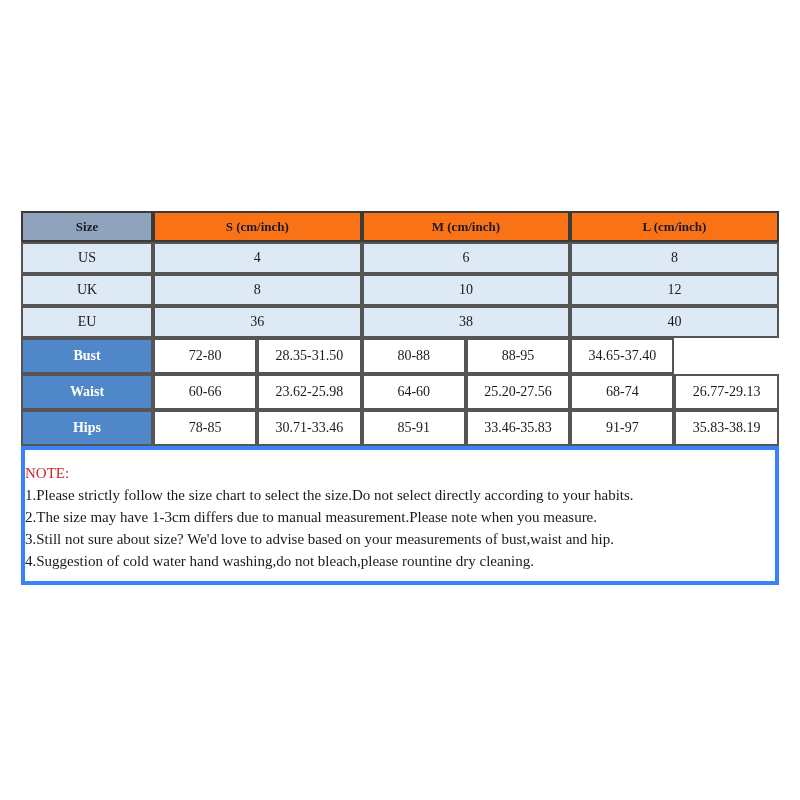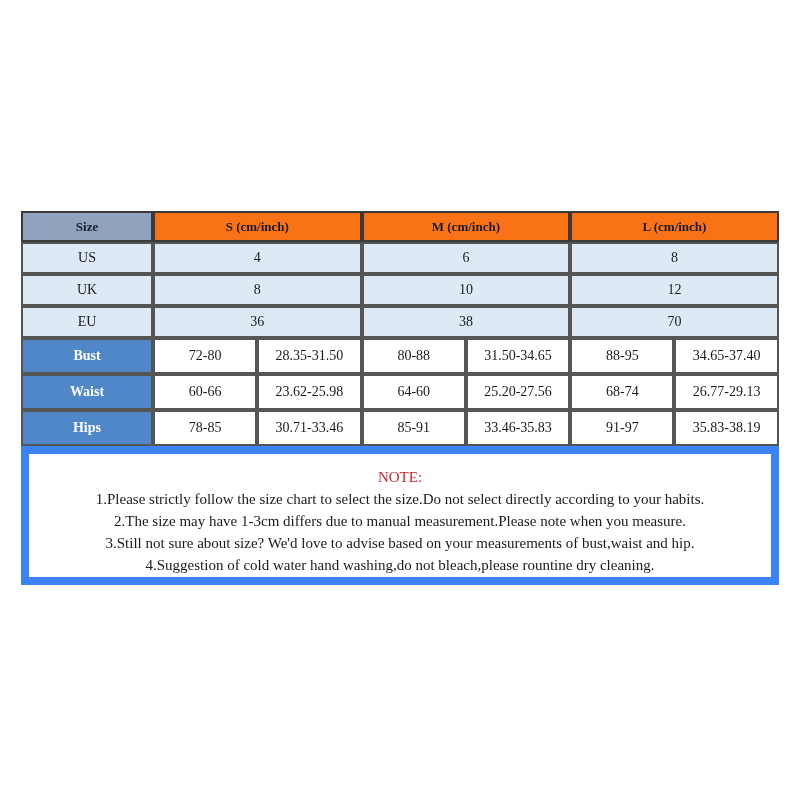--- a/index.html
+++ b/index.html
@@ -9,21 +9,21 @@
   .cell{box-sizing:border-box;border:2px solid #555;display:flex;align-items:center;justify-content:center;font-size:14px;margin:0;}
   .c-label{width:132px;}
   .c-span{width:208.6px;}
   .c-half{width:104.3px;}
   .hdr .cell{height:31px;background:#f97316;font-weight:bold;font-size:13px;color:#1a1a2a;border-color:#3a3a3a;}
   .hdr .c-label{background:#8fa3bd;}
   .std .cell{height:32px;background:#dde9f5;}
   .std .c-label{font-weight:normal;}
   .meas .cell{height:36px;background:#fff;}
   .meas .c-label{background:#4f87c9;font-weight:bold;color:#ffffff;}
-  .note{box-sizing:border-box;border:8px solid #3b82f6;width:758px;height:139px;background:#fff;text-align:center;padding-top:12px;}
+  .note{box-sizing:border-box;border:4px solid #3b82f6;width:758px;height:139px;background:#fff;padding-top:12px;}
   .note-title{color:#d0242a;font-size:15px;line-height:22px;}
   .note-line{font-size:15px;line-height:22px;}
 </style>
 </head>
 <body>
 
 <div class="wrap">
   <div class="row hdr">
     <div class="cell c-label">Size</div>
     <div class="cell c-span">S (cm/inch)</div>
@@ -40,29 +40,28 @@
   <div class="row std">
     <div class="cell c-label">UK</div>
     <div class="cell c-span">8</div>
     <div class="cell c-span">10</div>
     <div class="cell c-span">12</div>
   </div>
   <div class="row std">
     <div class="cell c-label">EU</div>
     <div class="cell c-span">36</div>
     <div class="cell c-span">38</div>
-    <div class="cell c-span">70</div>
+    <div class="cell c-span">40</div>
   </div>
 
   <div class="row meas">
     <div class="cell c-label">Bust</div>
     <div class="cell c-half">72-80</div>
     <div class="cell c-half">28.35-31.50</div>
     <div class="cell c-half">80-88</div>
-    <div class="cell c-half">31.50-34.65</div>
     <div class="cell c-half">88-95</div>
     <div class="cell c-half">34.65-37.40</div>
   </div>
   <div class="row meas">
     <div class="cell c-label">Waist</div>
     <div class="cell c-half">60-66</div>
     <div class="cell c-half">23.62-25.98</div>
     <div class="cell c-half">64-60</div>
     <div class="cell c-half">25.20-27.56</div>
     <div class="cell c-half">68-74</div>

